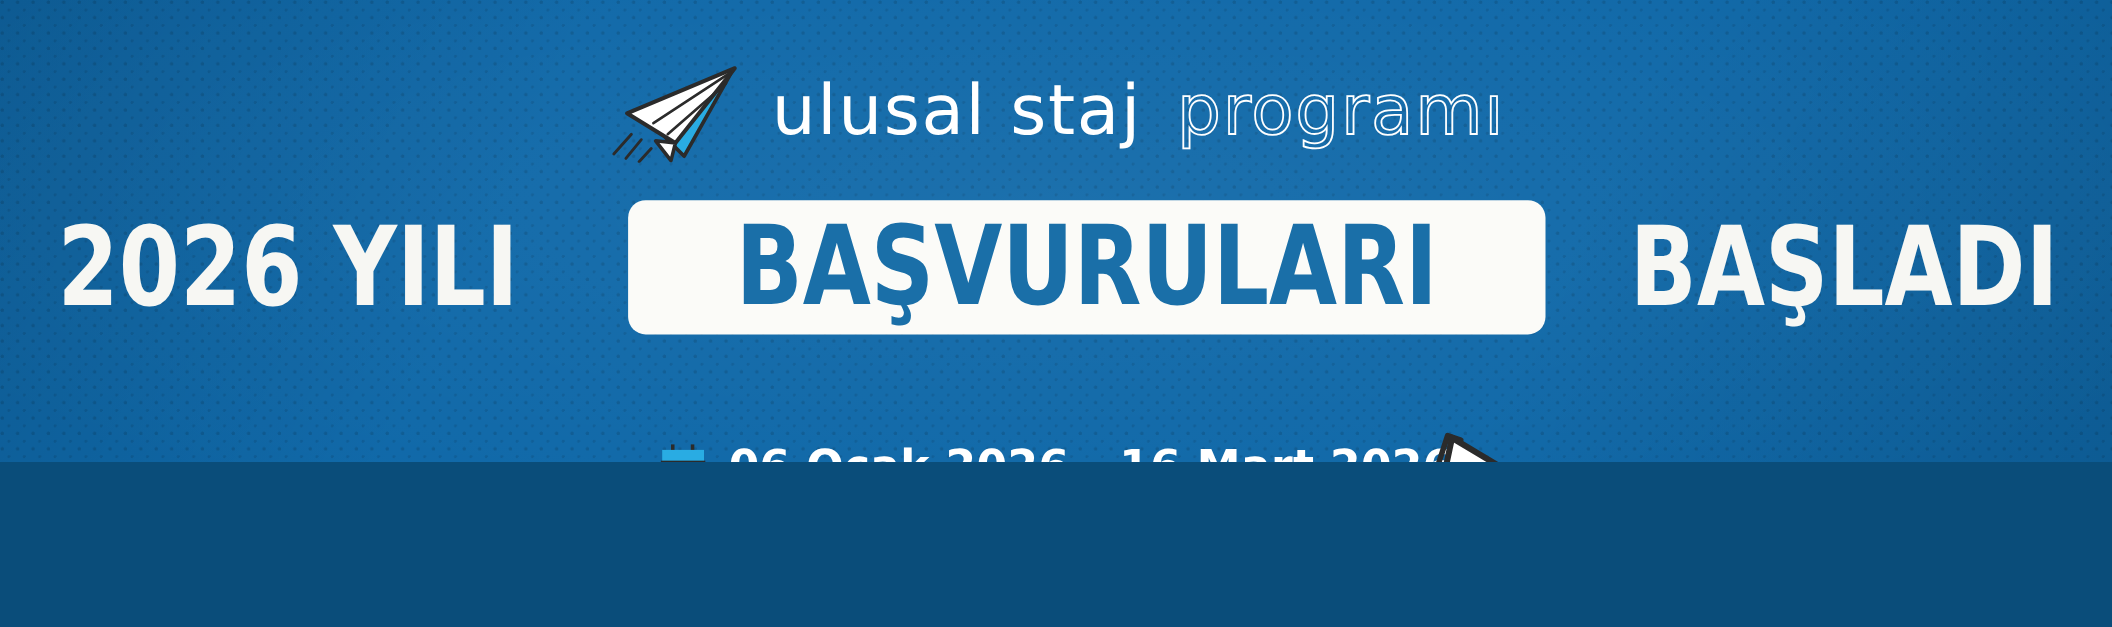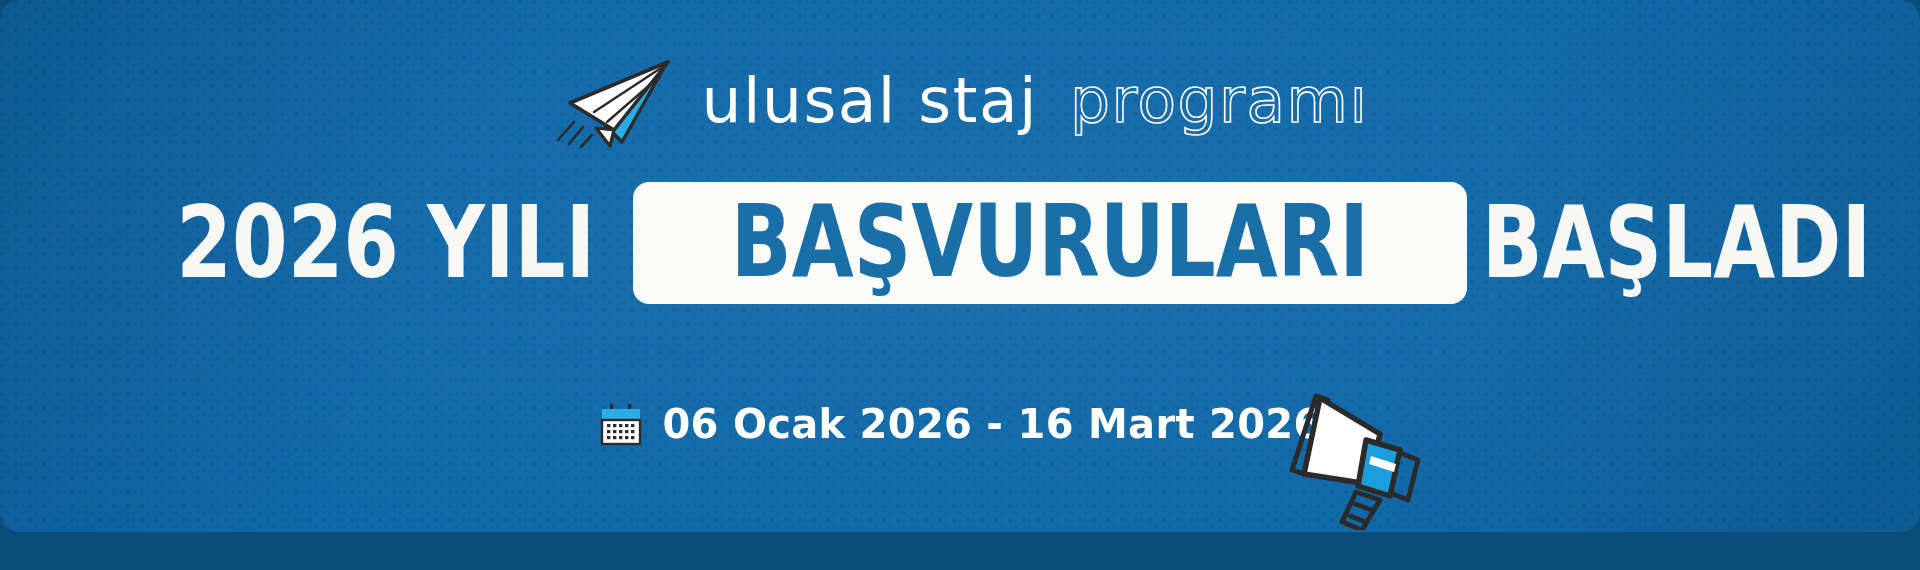--- a/index.html
+++ b/index.html
@@ -3,26 +3,25 @@
 <meta charset="utf-8">
 <style>
   html, body {
     margin: 0;
     padding: 0;
     background: #0a4d7a;
   }
   #banner {
     position: relative;
     width: 1920px;
-    height: 532px;
+    height: 420px;
     overflow: hidden;
     background-color: #0f68a8;
     font-family: "Liberation Sans", sans-serif;
     user-select: none;
-    border-radius: 20px;
   }
   
   #texture {
     position: absolute;
     inset: 0;
     background-image:
       radial-gradient(circle at 2px 2px, rgba(0,0,0,0.13) 1.4px, rgba(0,0,0,0) 1.8px),
       radial-gradient(circle at 8px 9px, rgba(0,0,0,0.10) 1.2px, rgba(0,0,0,0) 1.6px);
     background-size: 14px 14px, 14px 14px;
     pointer-events: none;
@@ -74,21 +73,21 @@
 
   
   #headline {
     position: absolute;
     left: 0;
     right: 0;
     top: 182px;
     height: 122px;
     display: flex;
     align-items: center;
-    justify-content: flex-end;
+    justify-content: space-between;
     gap: 0;
   }
   .hl-part {
     font-family: "DejaVu Sans", sans-serif;
     font-weight: 700;
     font-size: 100px;
     line-height: 104px;
     letter-spacing: 0px;
     color: #f7f7f3;
     transform: scaleX(0.80);

